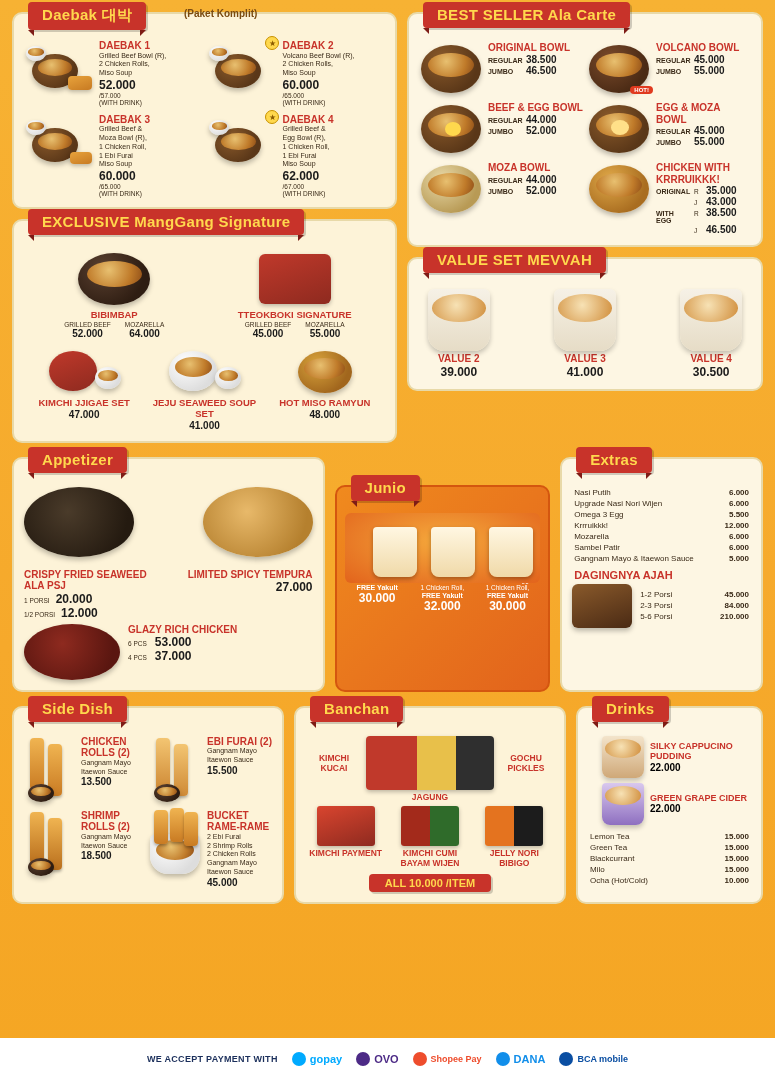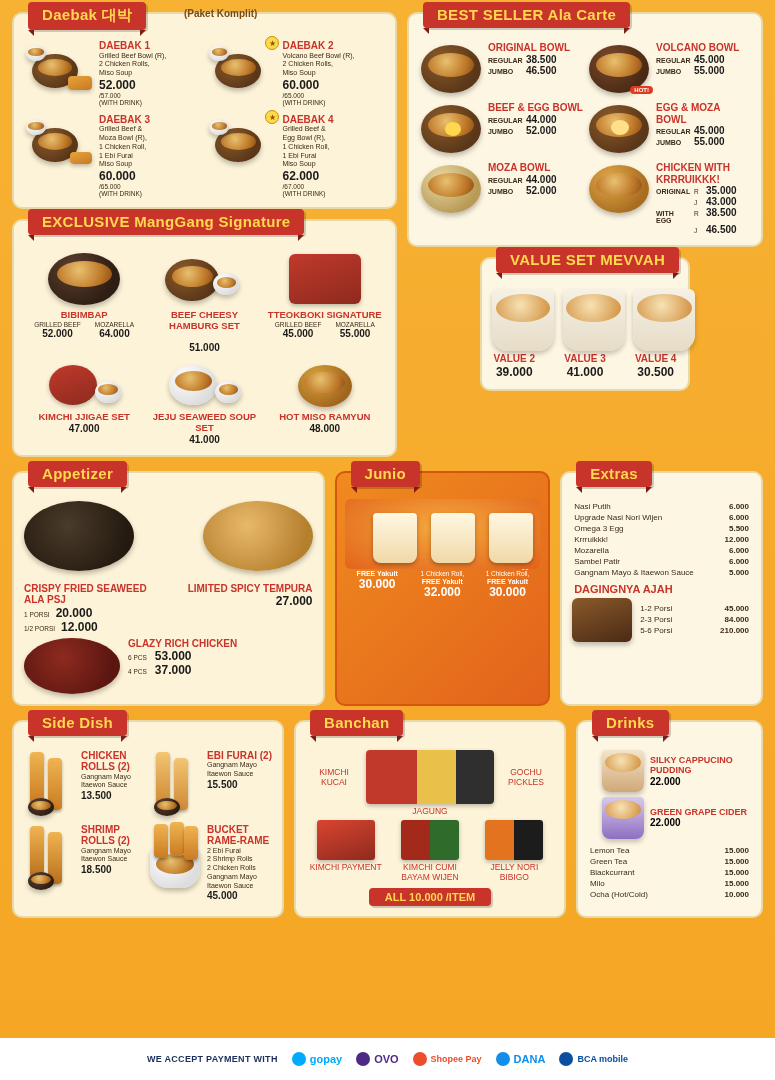--- a/index.html
+++ b/index.html
@@ -150,21 +150,21 @@
 
   
   #side .s-grid{ display:grid; grid-template-columns:1fr 1fr; gap:8px 4px; margin-top:4px;}
   .s-item{ display:flex; gap:5px;}
   .s-img{ width:52px;height:66px;flex:none; position:relative;}
   .stick{ position:absolute; width:14px;height:52px;border-radius:4px;
      background: linear-gradient(180deg,#f0b451,#c97b23); box-shadow:0 2px 3px rgba(0,0,0,.3);}
 
   
   #banchan .b-row{ display:flex; justify-content:space-between; margin-top:4px;}
-  .b-item{ text-align:center; font-size:8.5px; color:#c8332a; font-weight:normal;}
+  .b-item{ text-align:center; font-size:8.5px; color:#c8332a; font-weight:bold;}
   .b-img{ width:58px;height:40px;margin:0 auto 2px auto;border-radius:3px;}
   .allitem{ margin:6px auto 0 auto; background:#c8332a;color:#ffd84d;font-weight:bold;font-size:11px;
      padding:3px 16px;border-radius:4px; width:max-content; box-shadow:2px 2px 0 rgba(0,0,0,.18);}
 
   
   #drinks .d-item{ display:flex; gap:6px; align-items:center; margin-bottom:5px;padding-left:14px;}
   .d-img{ width:42px;height:42px;flex:none;}
   .d-name{ color:#c8332a;font-weight:bold;font-size:9px;line-height:1.15;}
   .d-price{ font-weight:bold;font-size:10px;}
   #drinks .d-line{ display:flex;justify-content:space-between;font-size:8px;color:#3a2a18;padding:1px 2px;}
@@ -289,28 +289,20 @@
                 <div class="ex-sub">GRILLED BEEF</div>
                 <div class="price sm">52.000</div>
               </div>
               <div>
                 <div class="ex-sub">MOZARELLA</div>
                 <div class="price sm">64.000</div>
               </div>
             </div>
           </div>
 
-          <div class="ex-item">
-            <div class="ex-img">
-              <div class="bowl" style="width:54px;height:42px;position:absolute;left:2px;top:8px;"></div>
-              <div class="bowl white" style="width:26px;height:22px;position:absolute;left:50px;top:22px;"></div>
-            </div>
-            <div class="ex-name">BEEF CHEESY HAMBURG SET</div>
-            <div class="price sm" style="margin-top:10px;">51.000</div>
-          </div>
 
           <div class="ex-item">
             <div class="ex-img">
               <div class="dish" style="width:72px;height:50px;position:absolute;left:5px;top:3px;border-radius:6px;"></div>
             </div>
             <div class="ex-name">TTEOKBOKI SIGNATURE</div>
             <div class="ex-prices">
               <div>
                 <div class="ex-sub">GRILLED BEEF</div>
                 <div class="price sm">45.000</div>
@@ -344,21 +336,21 @@
             <div class="ex-img" style="height:48px">
               <div class="bowl" style="width:54px;height:42px;position:absolute;left:14px;top:4px;background:radial-gradient(circle at 35% 30%,#d8a33c,#a1661d 70%);"></div>
             </div>
             <div class="ex-name">HOT MISO RAMYUN</div>
             <div class="price sm">48.000</div>
           </div>
         </div>
       </div>
     </div>
 
-    <div class="col" style="width:357px;align-items:center;">
+    <div class="col" style="width:357px;">
 
       <div class="card" id="best" style="background:#fdf6e3;">
         <div class="ribbon">BEST SELLER Ala Carte</div>
         <div class="bs-grid" style="margin-top:6px;">
 
           <div class="bs-item">
             <div class="bs-img">
               <div class="bowl" style="width:60px;height:48px;position:absolute;left:2px;top:3px;"></div>
             </div>
             <div>
@@ -535,21 +527,21 @@
               <span class="price">53.000</span>
             </div>
           <div style="display:flex;gap:8px;align-items:baseline;">
               <span class="small">4 PCS</span>
               <span class="price">37.000</span>
             </div>
         </div>
       </div>
     </div>
 
-    <div class="card orange-grad" id="junio" style="width:218px;">
+    <div class="card orange-grad" id="junio" style="width:218px;margin-top:28px;">
       <div class="ribbon">Junio</div>
       <div class="j-banner">
         <div class="cupset" style="left:28px;top:14px;"></div>
         <div class="cupset" style="left:86px;top:14px;"></div>
         <div class="cupset" style="left:144px;top:14px;"></div>
       </div>
       <div class="j-row">
         <div class="j-item">
           <div class="j-name">JUNIO 1</div>
           <div class="j-desc" style="white-space:pre-line">Nasi Putih,

